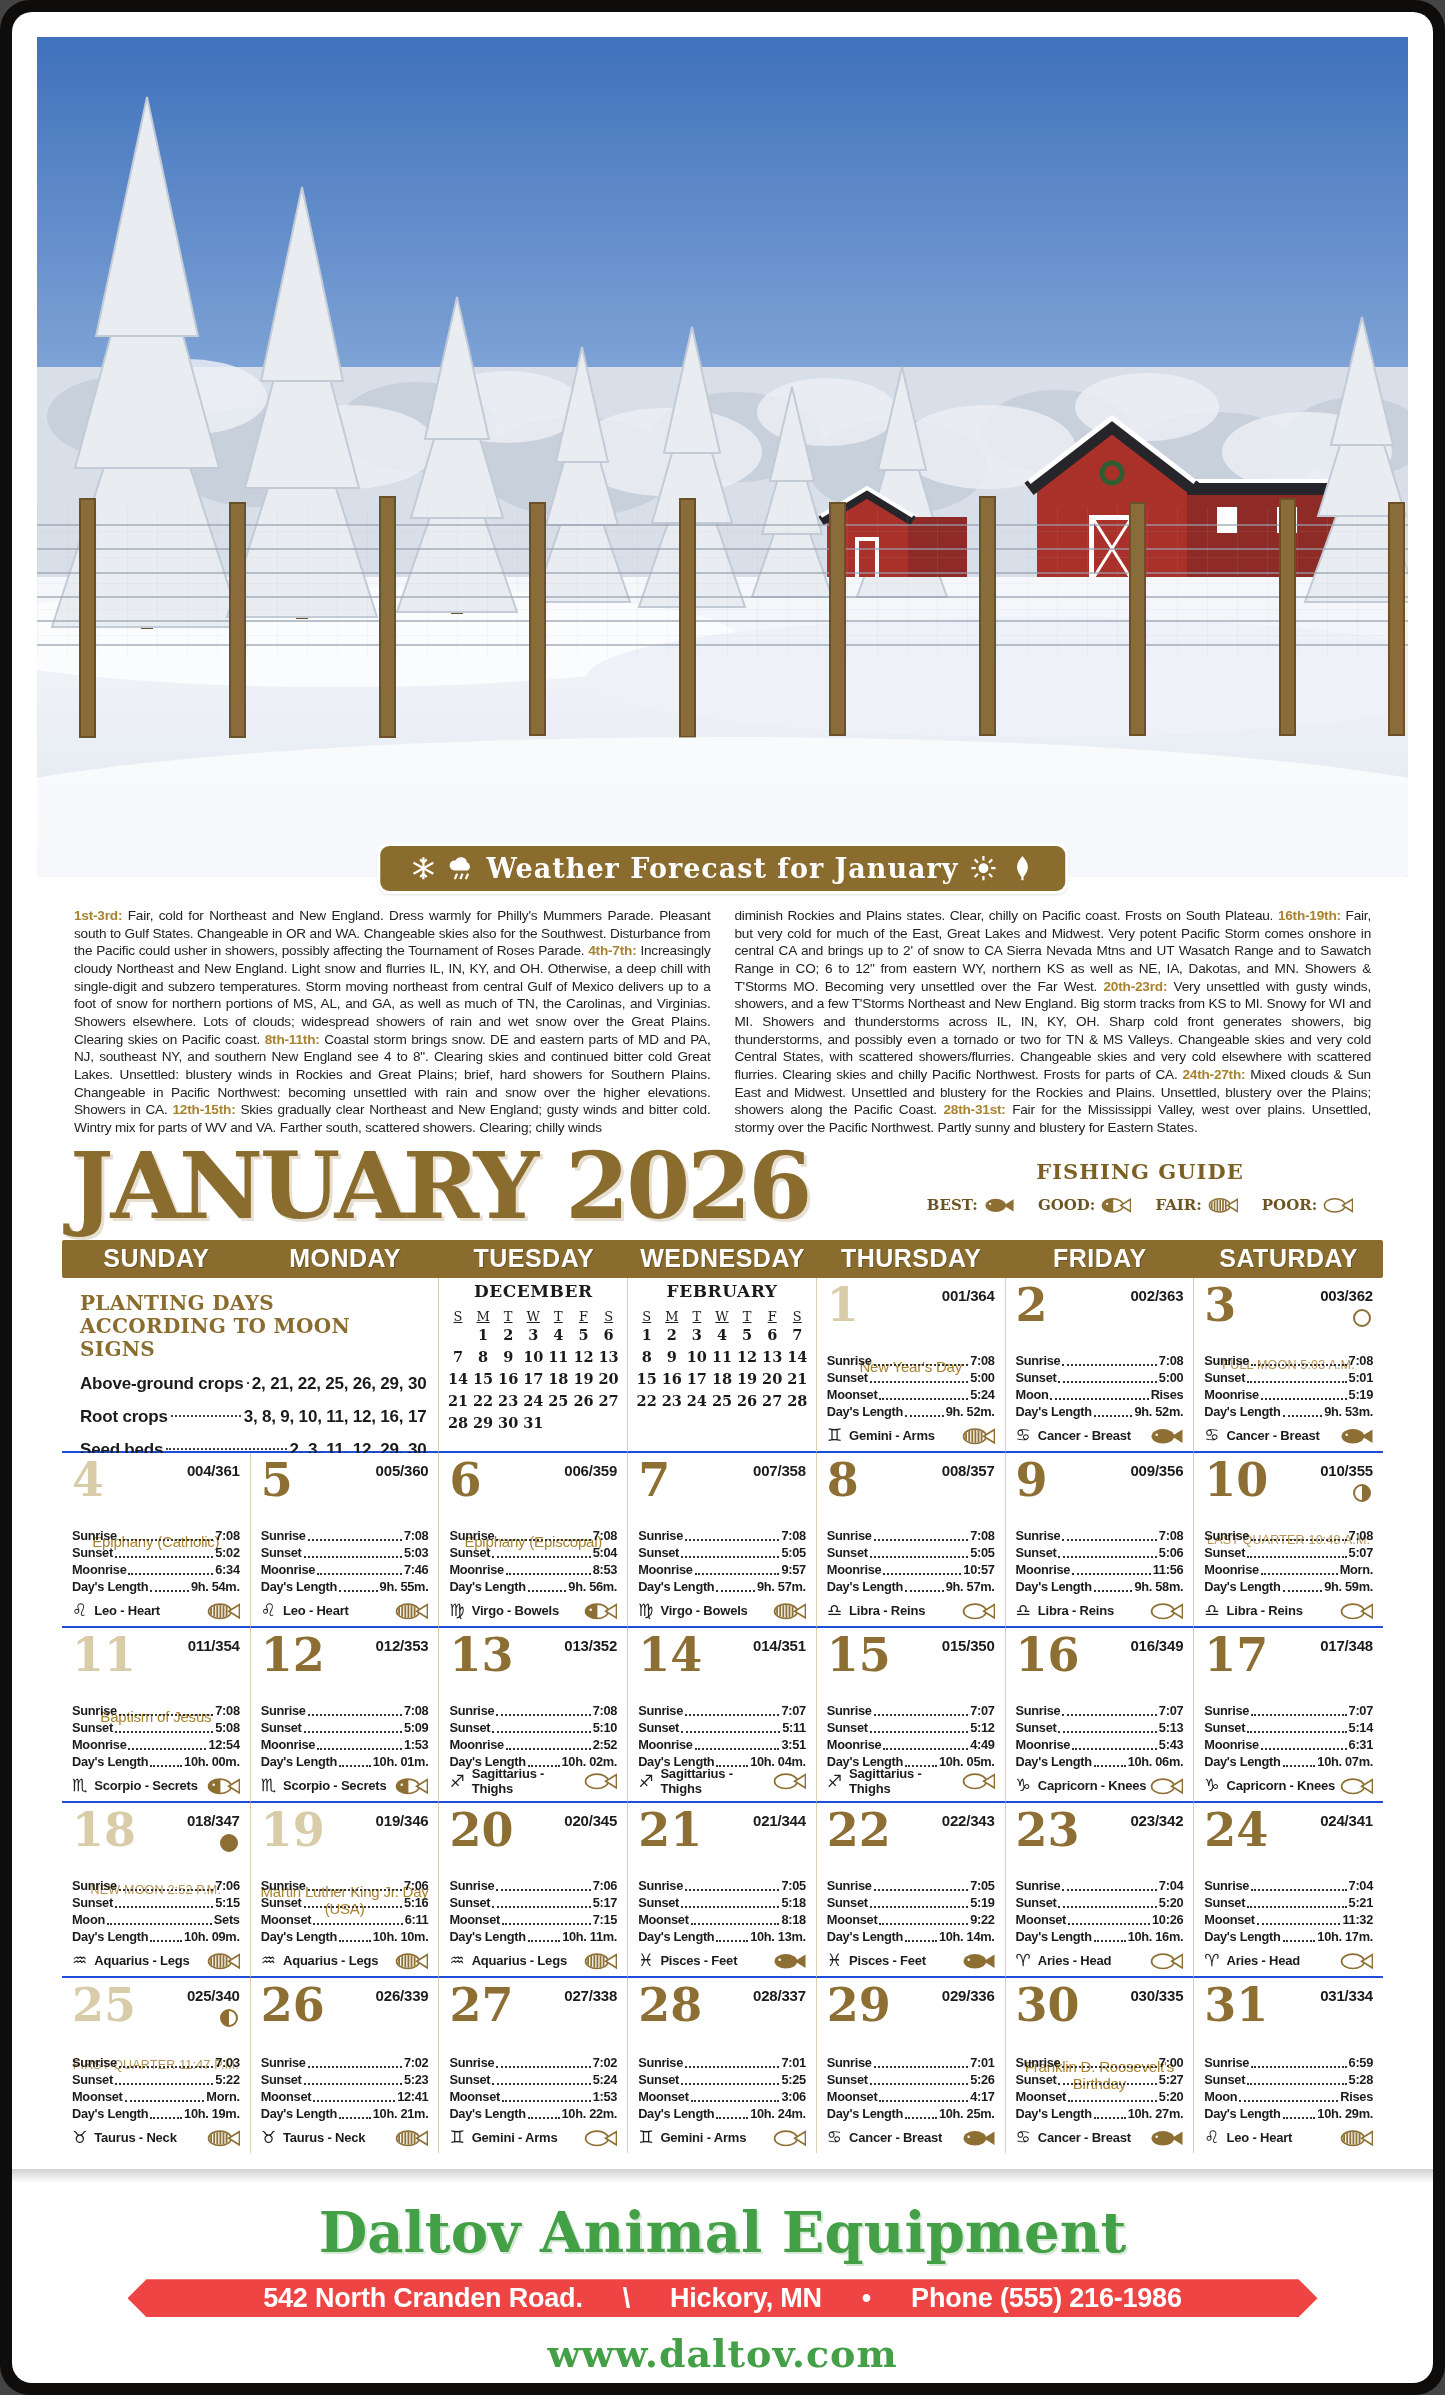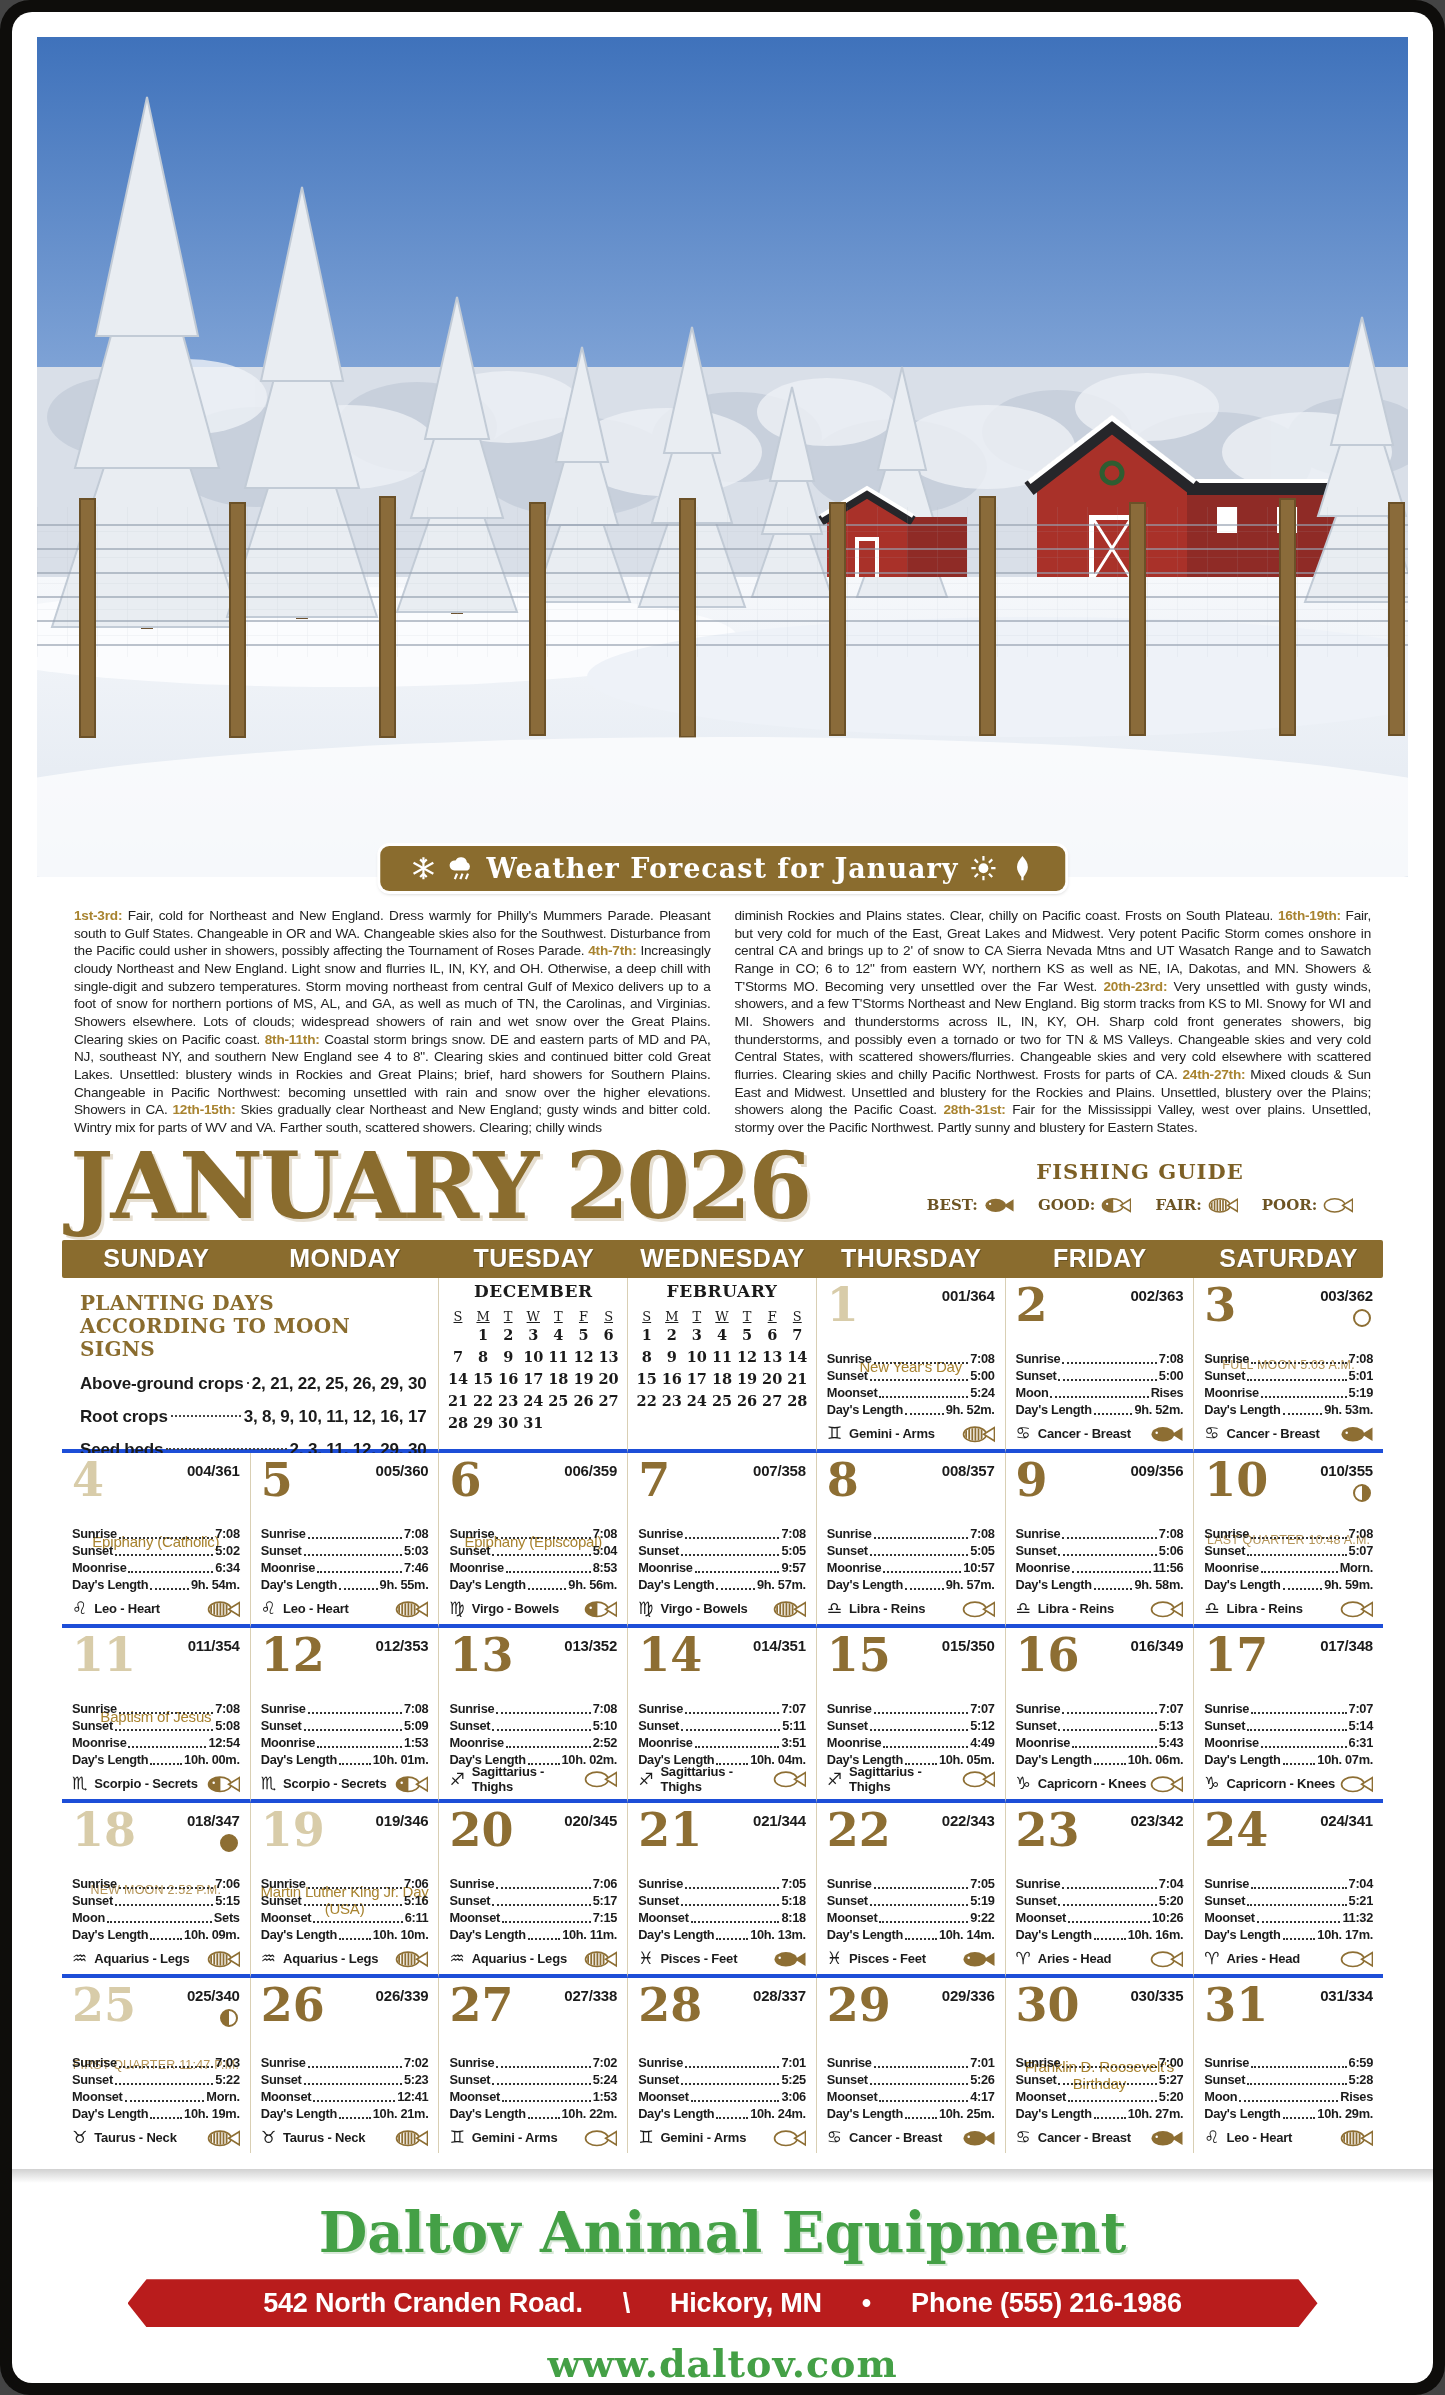--- a/index.html
+++ b/index.html
@@ -30,21 +30,21 @@
   .fglegend{display:flex;justify-content:center;align-items:center;gap:24px;margin-top:12px;}
   .fgitem{display:flex;align-items:center;gap:6px;font-family:"DejaVu Serif",serif;font-weight:bold;font-size:15px;color:#6d5423;text-align:center;}
 
   
   .wbar{display:grid;grid-template-columns:repeat(7,1fr);margin:10px 50px 0;background:#8a6c2e;border-radius:2px;}
   .wbar span{color:#fff;font-weight:bold;font-size:25px;letter-spacing:.5px;text-align:center;padding:4px 0 5px;
              font-family:"Liberation Sans",sans-serif;text-shadow:1px 1px 0 rgba(0,0,0,.25);}
 
   
   .grid{display:grid;grid-template-columns:repeat(7,1fr);grid-template-rows:repeat(5,175px);margin:0 50px;}
-  .cell{position:relative;border-right:1px solid #d9cfb4;border-bottom:4px solid #1d4ed8;background:#fff;}
+  .cell{position:relative;border-right:1px solid #d9cfb4;border-bottom:2px solid #1d4ed8;background:#fff;}
   .cell.lastcol{border-right:none;}
   .cell.lastrow{border-bottom:none;}
   .plant{grid-column:span 2;padding:14px 12px 0 18px;}
   .ptitle{font-family:"DejaVu Serif",serif;font-weight:bold;font-size:20px;color:#8a6c2e;line-height:1.15;letter-spacing:.3px;}
   .prow{display:flex;align-items:center;font-size:17px;font-weight:bold;margin-top:13px;letter-spacing:-.2px;}
   .prow .dots{flex:1;border-bottom:2px dotted #444;margin:0 3px 3px;}
   .mini{padding:3px 6px 0;text-align:center;}
   .mtitle2{font-family:"DejaVu Serif",serif;font-weight:bold;font-size:17px;letter-spacing:.5px;}
   .mdow{display:grid;grid-template-columns:repeat(7,1fr);margin-top:8px;font-family:"DejaVu Serif",serif;font-size:13px;}
   .mdow span{text-decoration:underline;}
@@ -66,21 +66,21 @@
   .line .dots{flex:1;border-bottom:2px dotted #333;margin:0 2px 3px;}
   .signrow{position:absolute;left:10px;right:10px;bottom:5px;display:flex;align-items:center;}
   .zg{font-size:17px;margin-right:7px;line-height:1;font-family:"DejaVu Sans",sans-serif;}
   .zn{font-size:13px;font-weight:bold;letter-spacing:-.2px;}
   .fishwrap{margin-left:auto;display:flex;align-items:center;}
 
   
   .shadowband{height:14px;margin-top:16px;background:linear-gradient(#c9c9c9,#ffffff);opacity:.85;}
   .company{text-align:center;margin-top:16px;font-family:"DejaVu Serif",serif;font-weight:bold;font-size:56px;color:#44a046;
            text-shadow:2px 2px 0 rgba(60,140,60,.2);}
-  .ribbon{width:1190px;margin:14px auto 0;background:#b91c1c;color:#fff;height:48px;display:flex;align-items:center;justify-content:center;
+  .ribbon{width:1190px;margin:14px auto 0;background:#ef4444;color:#fff;height:38px;display:flex;align-items:center;justify-content:center;
           clip-path:polygon(0 50%,1.6% 0,98.4% 0,100% 50%,98.4% 100%,1.6% 100%);
           font-weight:bold;font-size:27px;letter-spacing:-.2px;}
   .ribbon span{margin:0 16px;}
   .ribbon .sep{margin:0 24px;}
   .url{text-align:center;margin-top:14px;font-family:"DejaVu Serif",serif;font-weight:bold;font-size:38px;color:#44a046;letter-spacing:1px;}
 </style>
 </head>
 <body>
 
 <div class="poster">

